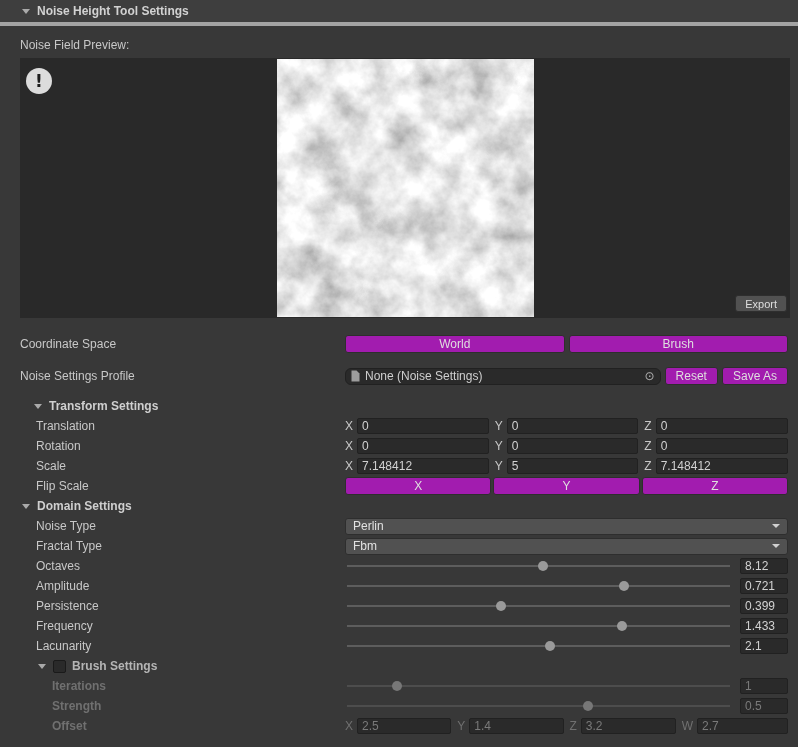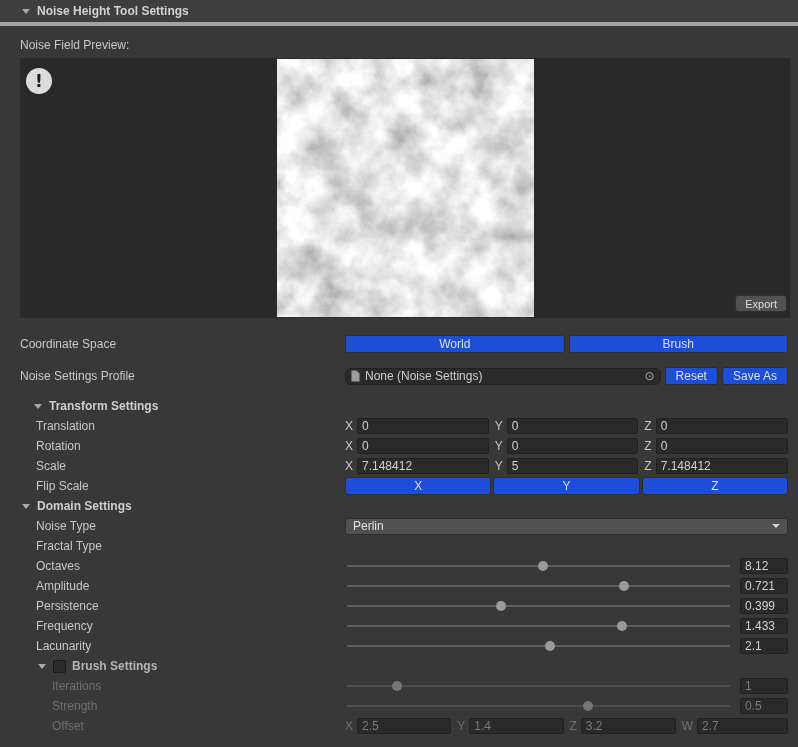--- a/index.html
+++ b/index.html
@@ -39,37 +39,37 @@
   .export-btn {
     position:absolute; right:3px; bottom:6px;
     height:17px; padding:0 9px;
     background:#515151; border:1px solid #2e2e2e; border-radius:3px;
     color:#dfdfdf; display:flex; align-items:center; font-size:11px;
     cursor:default;
   }
   .row { display:flex; align-items:center; height:20px; padding-left:20px; padding-right:10px; }
   .row .label { flex:0 0 325px; color:#c8c8c8; white-space:nowrap; overflow:hidden; }
   .indent1 .label { padding-left:16px; }
-  .indent2 .label { padding-left:32px; }
+  .indent2 .label { padding-left:32px;font-weight:bold; }
   .controls { flex:1; display:flex; align-items:center; min-width:0; }
   .gap16 { margin-top:16px; }
   .gap12 { margin-top:12px; }
   .gap10 { margin-top:10px;margin-left:12px; }
   .section-header {
     display:flex; align-items:center; height:20px;
     padding-left:22px; font-weight:bold; color:#cfcfcf;
   }
   .warp-header { padding-left:38px; color:#b5b5b5; }
   .checkbox {
     width:13px; height:13px; background:#2a2a2a;
     border:1px solid #1a1a1a; border-radius:2px;
     margin-right:6px; flex:0 0 auto;
   }
   .btn {
-    height:18px; background:#1d4ed8;
+    height:18px; background:#a21caf;
     border:1px solid #2e2e2e; border-radius:3px;
     color:#dfdfdf; display:flex; align-items:center; justify-content:center;
     font-size:12px; cursor:default; white-space:nowrap;
   }
   .btn.half { flex:1; }
   .btn.small { padding:0 10px; flex:0 0 auto; margin-left:4px; }
   .seg { display:flex; flex:1; gap:4px; }
   .seg3 { display:flex; flex:1; gap:2px; }
   .field {
     background:#2a2a2a; border:1px solid #212121; border-radius:2px;
@@ -268,20 +268,26 @@
   <div class="controls">
     <div class="dropdown">
       <span>Perlin</span>
       <span class="dd-arrow"></span>
     </div>
   </div>
 </div>
 
 <div class="row indent1">
   <span class="label">Fractal Type</span>
+  <div class="controls">
+    <div class="dropdown">
+      <span>Fbm</span>
+      <span class="dd-arrow"></span>
+    </div>
+  </div>
 </div>
 
 <div class="row indent1">
   <span class="label">Octaves</span>
   <div class="controls">
     <div class="slider">
       <div class="track"></div>
       <div class="handle" style="left: calc(51.2% - 5px);"></div>
     </div>
     <input class="field val" value="8.12" style="">

